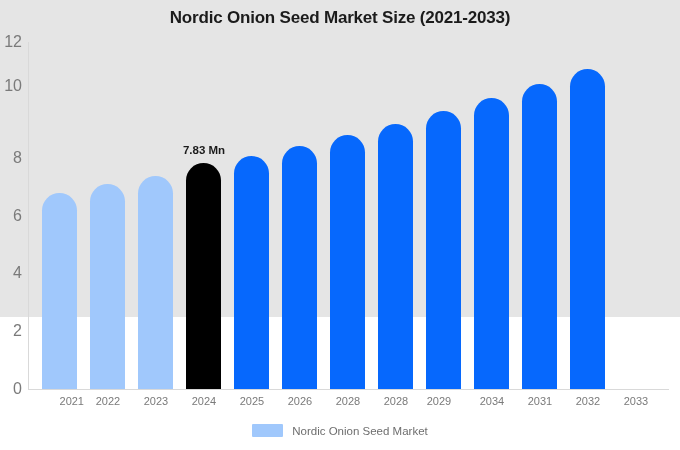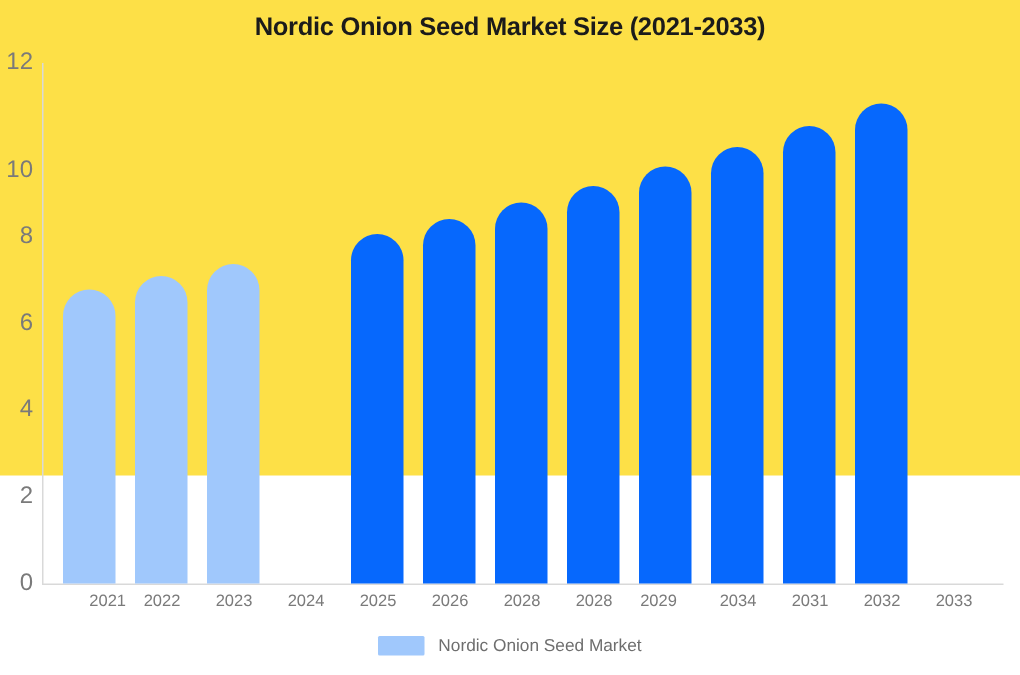--- a/index.html
+++ b/index.html
@@ -9,21 +9,21 @@
   body {
     width: 680px; height: 450px;
     font-family: "Liberation Sans", sans-serif;
     overflow: hidden;
     position: relative;
   }
   #chart-root {
     position: relative;
     width: 680px;
     height: 317px;
-    background: #fde047;
+    background: #e5e5e5;
   }
   #chart-title {
     position: absolute;
     top: 8px; left: 0; width: 680px;
     text-align: center;
     font-size: 17px;
     font-weight: bold;
     color: #1b1b1b;
     letter-spacing: -0.2px;
     white-space: nowrap;
@@ -126,35 +126,39 @@
 <div id="chart-root">
 
   <div id="chart-title">Nordic Onion Seed Market Size (2021-2033)</div>
 
   <div id="y-tick-labels">
       <div class="y-tick-label" style="top: 347px;">0</div>
       <div class="y-tick-label" style="top: 289.167px;">2</div>
       <div class="y-tick-label" style="top: 231.333px;">4</div>
       <div class="y-tick-label" style="top: 173.5px;">6</div>
       <div class="y-tick-label" style="top: 115.667px;">8</div>
-      <div class="y-tick-label" style="top: 72px; margin-left: 44px;">10</div>
+      <div class="y-tick-label" style="top: 44px; margin-left: 44px;">10</div>
       <div class="y-tick-label" style="top: 0px;">12</div>
     </div>
   <div id="y-axis-line"></div>
   <div id="x-axis-line"></div>
 
   <div id="plot-area">
       <div class="bar-slot" style="left: 7px;">
         <div class="bar" style="height: 196.055px; background: rgb(160, 200, 252);"></div>
       </div>
       <div class="bar-slot" style="left: 55px;">
         <div class="bar" style="height: 205.308px; background: rgb(160, 200, 252);"></div>
       </div>
       <div class="bar-slot" style="left: 103px;">
         <div class="bar" style="height: 212.537px; background: rgb(160, 200, 252);"></div>
+      </div>
+      <div class="bar-slot" style="left: 151px;">
+        <div class="bar" style="height: 226.417px; background: rgb(0, 0, 0);"></div>
+        <div class="bar-value-label" style="bottom: 233.417px;">7.83 Mn</div>
       </div>
       <div class="bar-slot" style="left: 199px;">
         <div class="bar" style="height: 232.779px; background: rgb(6, 104, 253);"></div>
       </div>
       <div class="bar-slot" style="left: 247px;">
         <div class="bar" style="height: 243.478px; background: rgb(6, 104, 253);"></div>
       </div>
       <div class="bar-slot" style="left: 295px;">
         <div class="bar" style="height: 254.467px; background: rgb(6, 104, 253);"></div>
       </div>

